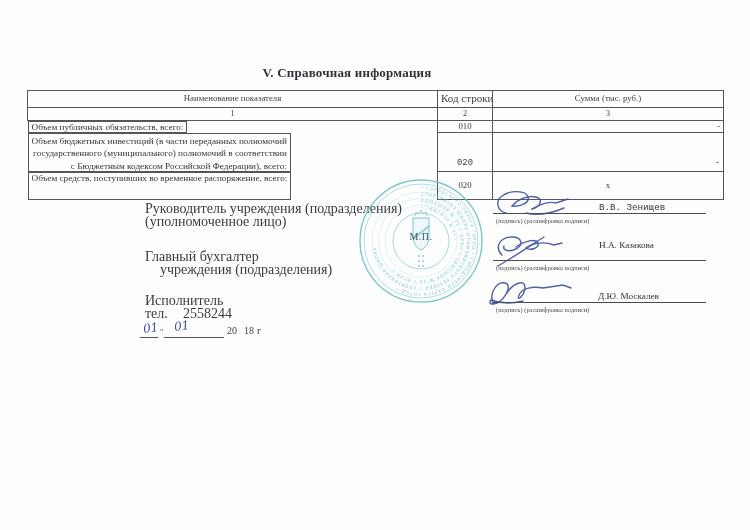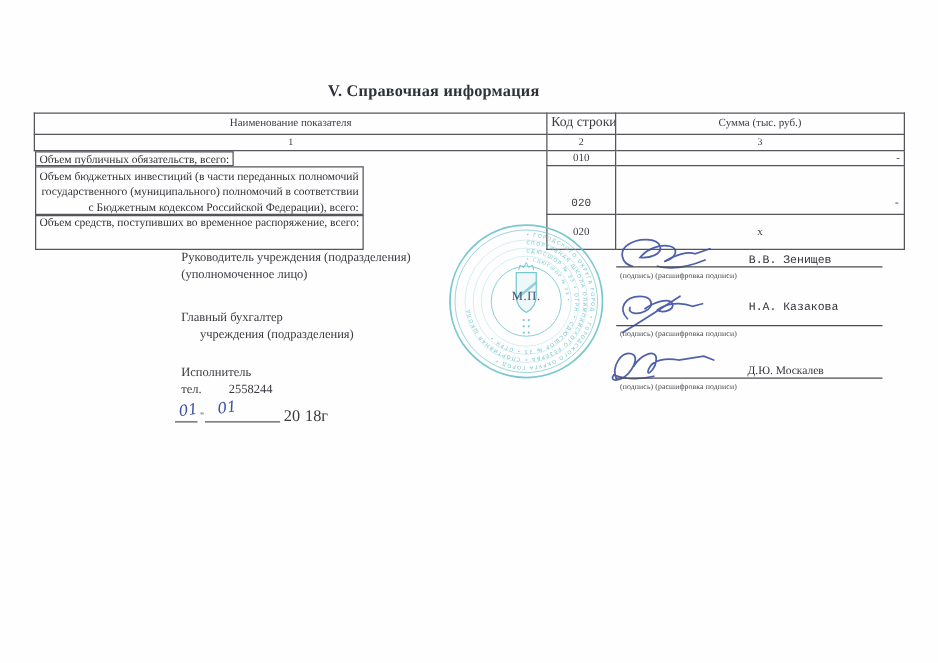--- a/index.html
+++ b/index.html
@@ -19,30 +19,30 @@
   td.code { text-align:center; }
   td.sum-right { text-align:right; padding-right:16px; }
   td.sum-center { text-align:center; }
   tr.r1 td { height:12px; }
   tr.r2 td { height:39px; }
   tr.r2 td.code, tr.r2 td.sum-right { vertical-align:bottom; padding-bottom:2px;font-family:Liberation Mono, monospace; }
   tr.r2 td.name { vertical-align:top; padding-top:1px; }
   tr.r2 .ln { display:block; line-height:12.8px; }
   tr.r3 td { height:28px; }
 
-  .lbl { position:absolute; font-size:10px; color:#3a3b41; white-space:nowrap;text-align:center; }
+  .lbl { position:absolute; font-size:14px; color:#3a3b41; white-space:nowrap;text-align:center; }
   .name { position:absolute; font-size:9.2px; color:#33343a; white-space:nowrap; }
   .sigline { position:absolute; width:213px; height:1px; background:#4b4c52; }
   .caption { position:absolute; font-size:6.2px; color:#45464c; white-space:nowrap; letter-spacing:.1px; }
   .sig { position:absolute; }
 
   .hand { position:absolute; font-style:italic; color:#3c4fa3; font-size:12px;
           transform:rotate(-8deg); font-family:"DejaVu Serif", serif; }
   .dline { position:absolute; height:1px; background:#55565c; }
-  .dtxt { position:absolute; font-size:13px; color:#3a3b41; }
+  .dtxt { position:absolute; font-size:10px; color:#3a3b41; }
   .quote { position:absolute; font-size:8px; color:#3a3b41; }
 
   .stamp { position:absolute; left:356px; top:176px; width:130px; height:130px; opacity:.92; }
 </style>
 </head>
 <body>
 
 <div class="page">
 
   <div class="title">V. Справочная информация</div>
@@ -105,21 +105,21 @@
   <div class="sigline" style="left:493px; top:213px;"></div>
   <div class="caption" style="left:496px; top:217px;">(подпись) (расшифровка подписи)</div>
 
   <svg class="sig" style="left:492px; top:233px;" width="76" height="36" viewBox="0 0 76 36">
     <g fill="none" stroke="#3c4fa3" stroke-width="1.4" stroke-linecap="round" opacity=".9">
       <path d="M10,22 C2,14 8,4 20,4 C30,4 32,12 24,16 C18,19 10,18 12,13"></path>
       <path d="M24,14 C32,8 44,5 46,10 C48,15 38,18 34,15 C40,10 52,8 62,12 L70,10"></path>
       <path d="M52,4 C38,13 20,25 6,33"></path>
     </g>
   </svg>
-  <div class="name" style="left:599px; top:240px;font-family:Liberation Mono, monospace;">Н.А. Казакова</div>
+  <div class="name" style="left:599px; top:240px;">Н.А. Казакова</div>
   <div class="sigline" style="left:493px; top:260px;"></div>
   <div class="caption" style="left:496px; top:264px;">(подпись) (расшифровка подписи)</div>
 
   <svg class="sig" style="left:485px; top:277px;" width="96" height="36" viewBox="0 0 96 36">
     <g fill="none" stroke="#3c4fa3" stroke-width="1.4" stroke-linecap="round" opacity=".9">
       <path d="M8,26 C4,16 12,4 20,6 C28,8 20,22 12,26 C7,28 3,27 6,23"></path>
       <path d="M22,16 C28,6 40,2 40,10 C40,18 31,26 34,18 C37,11 48,9 58,11 L78,8 L86,11"></path>
       <path d="M6,23 C14,26 26,27 38,24"></path>
     </g>
   </svg>

